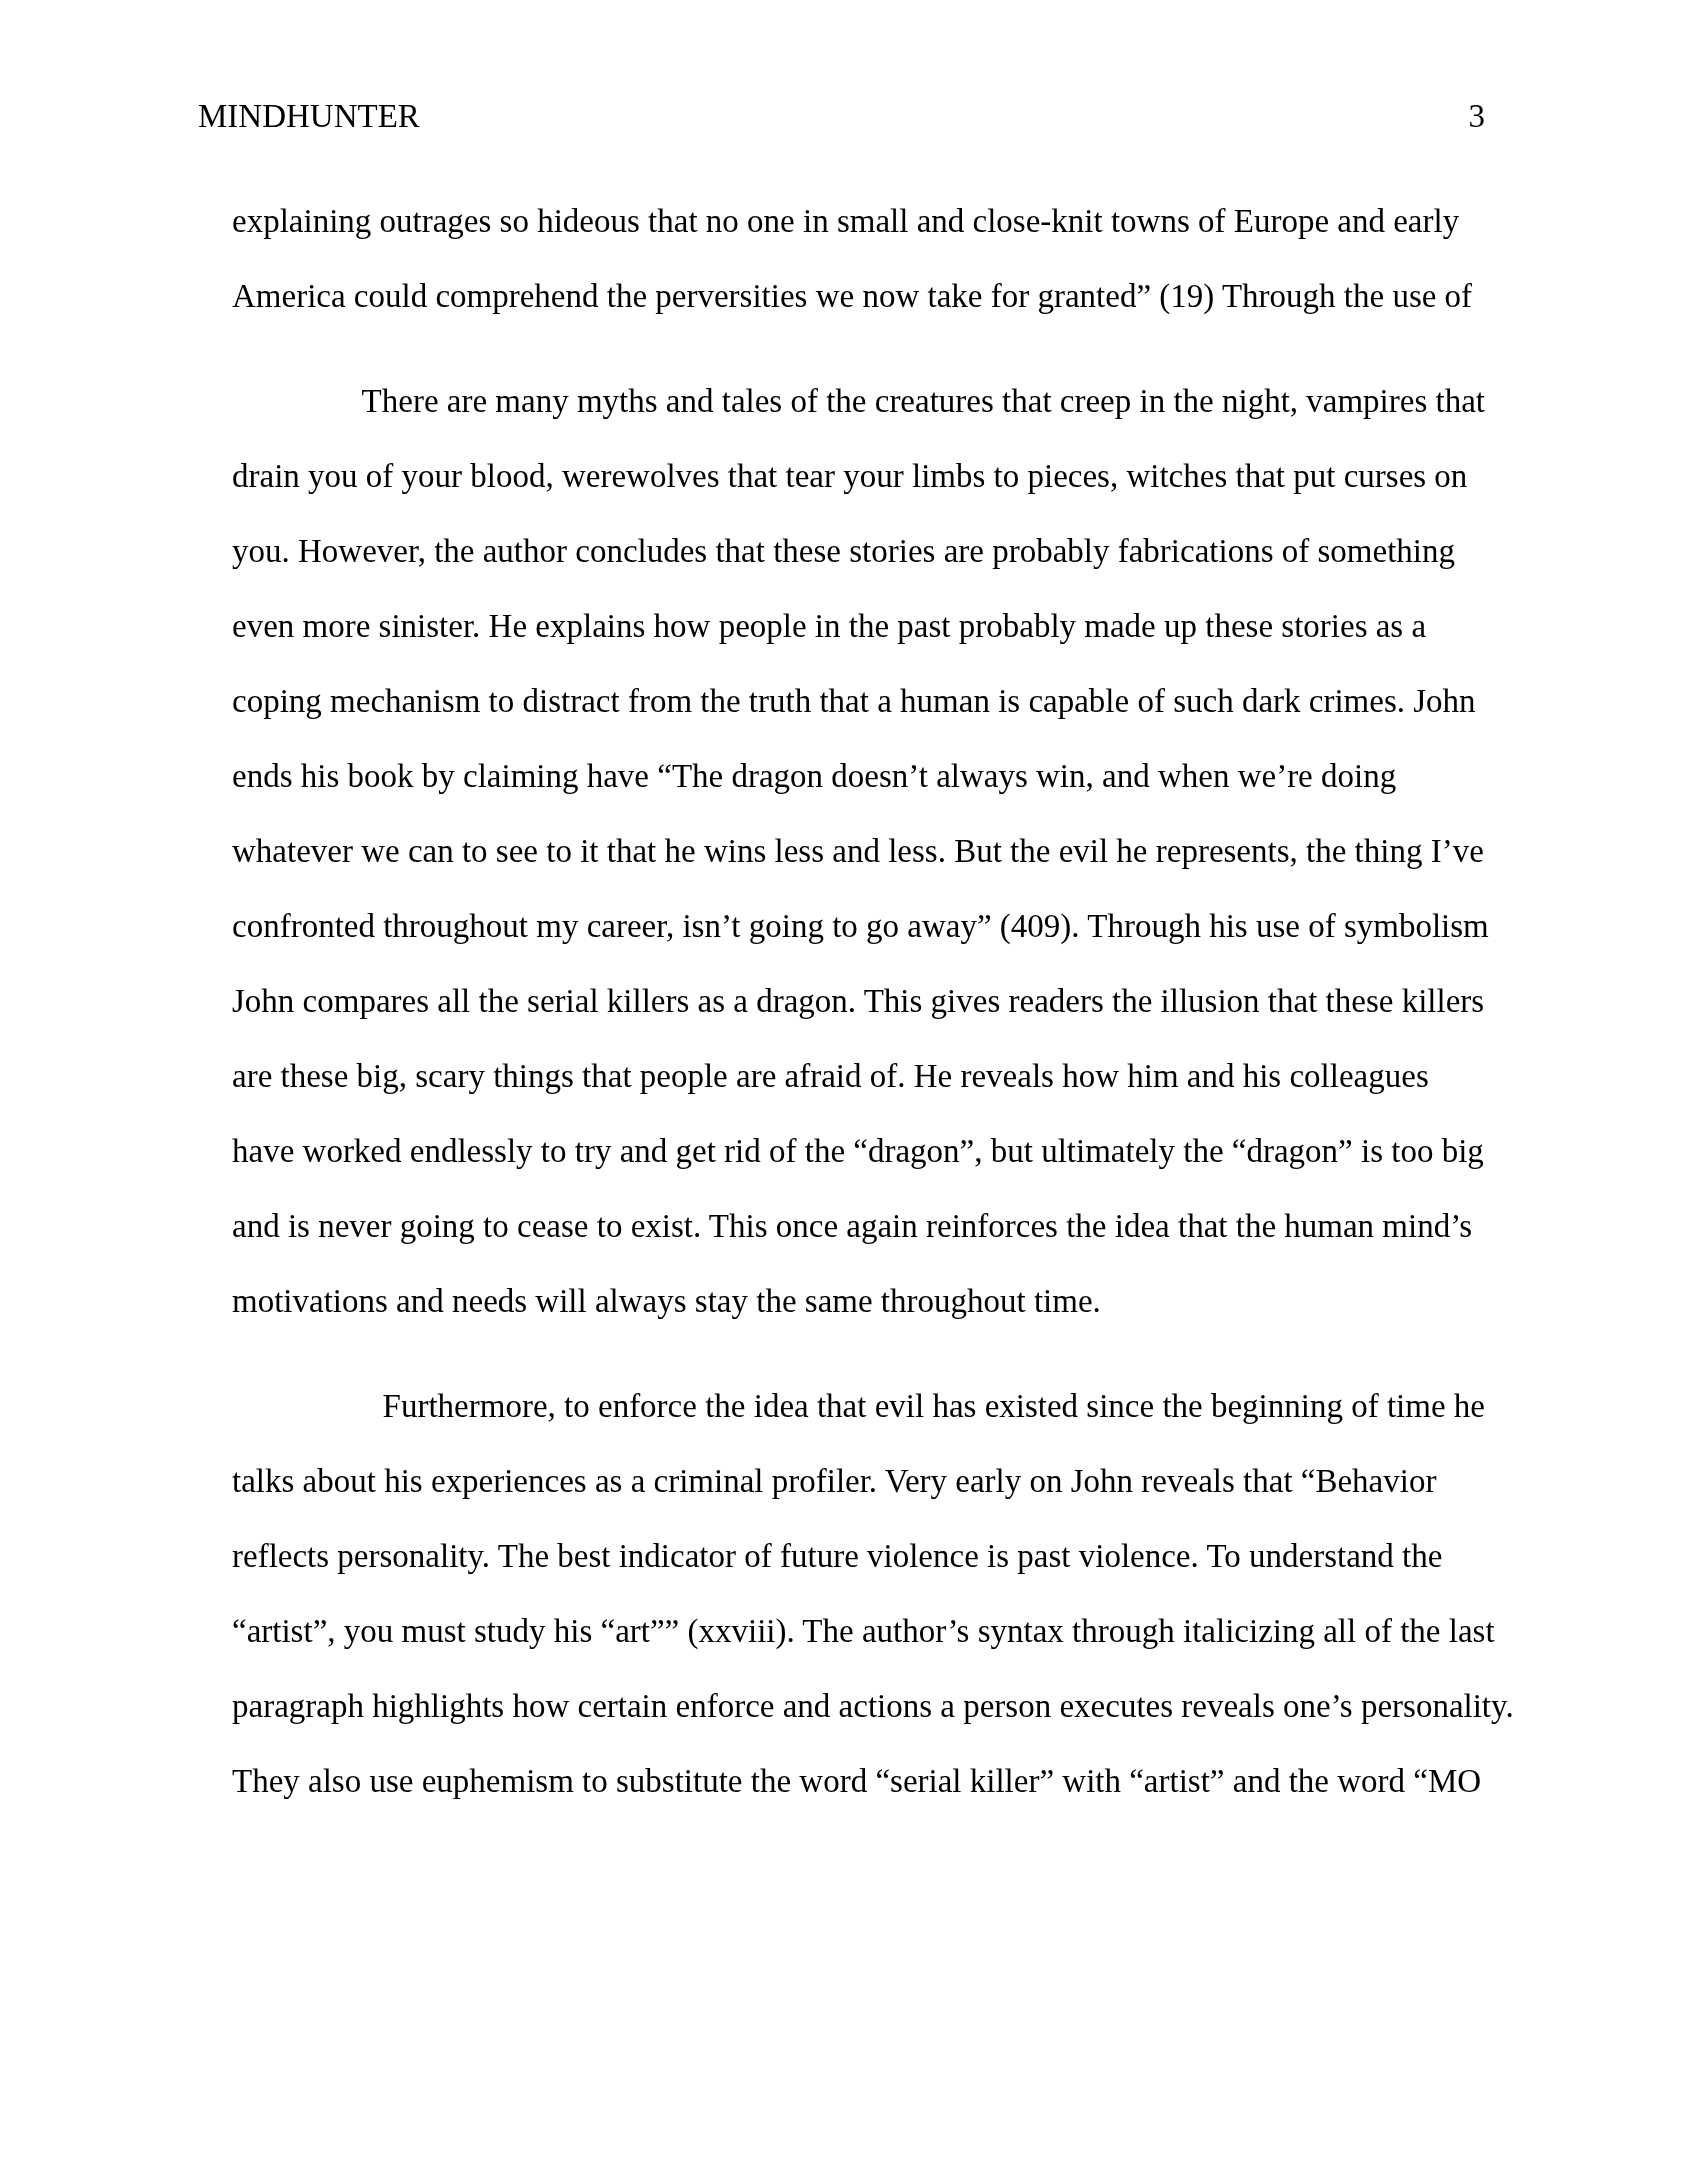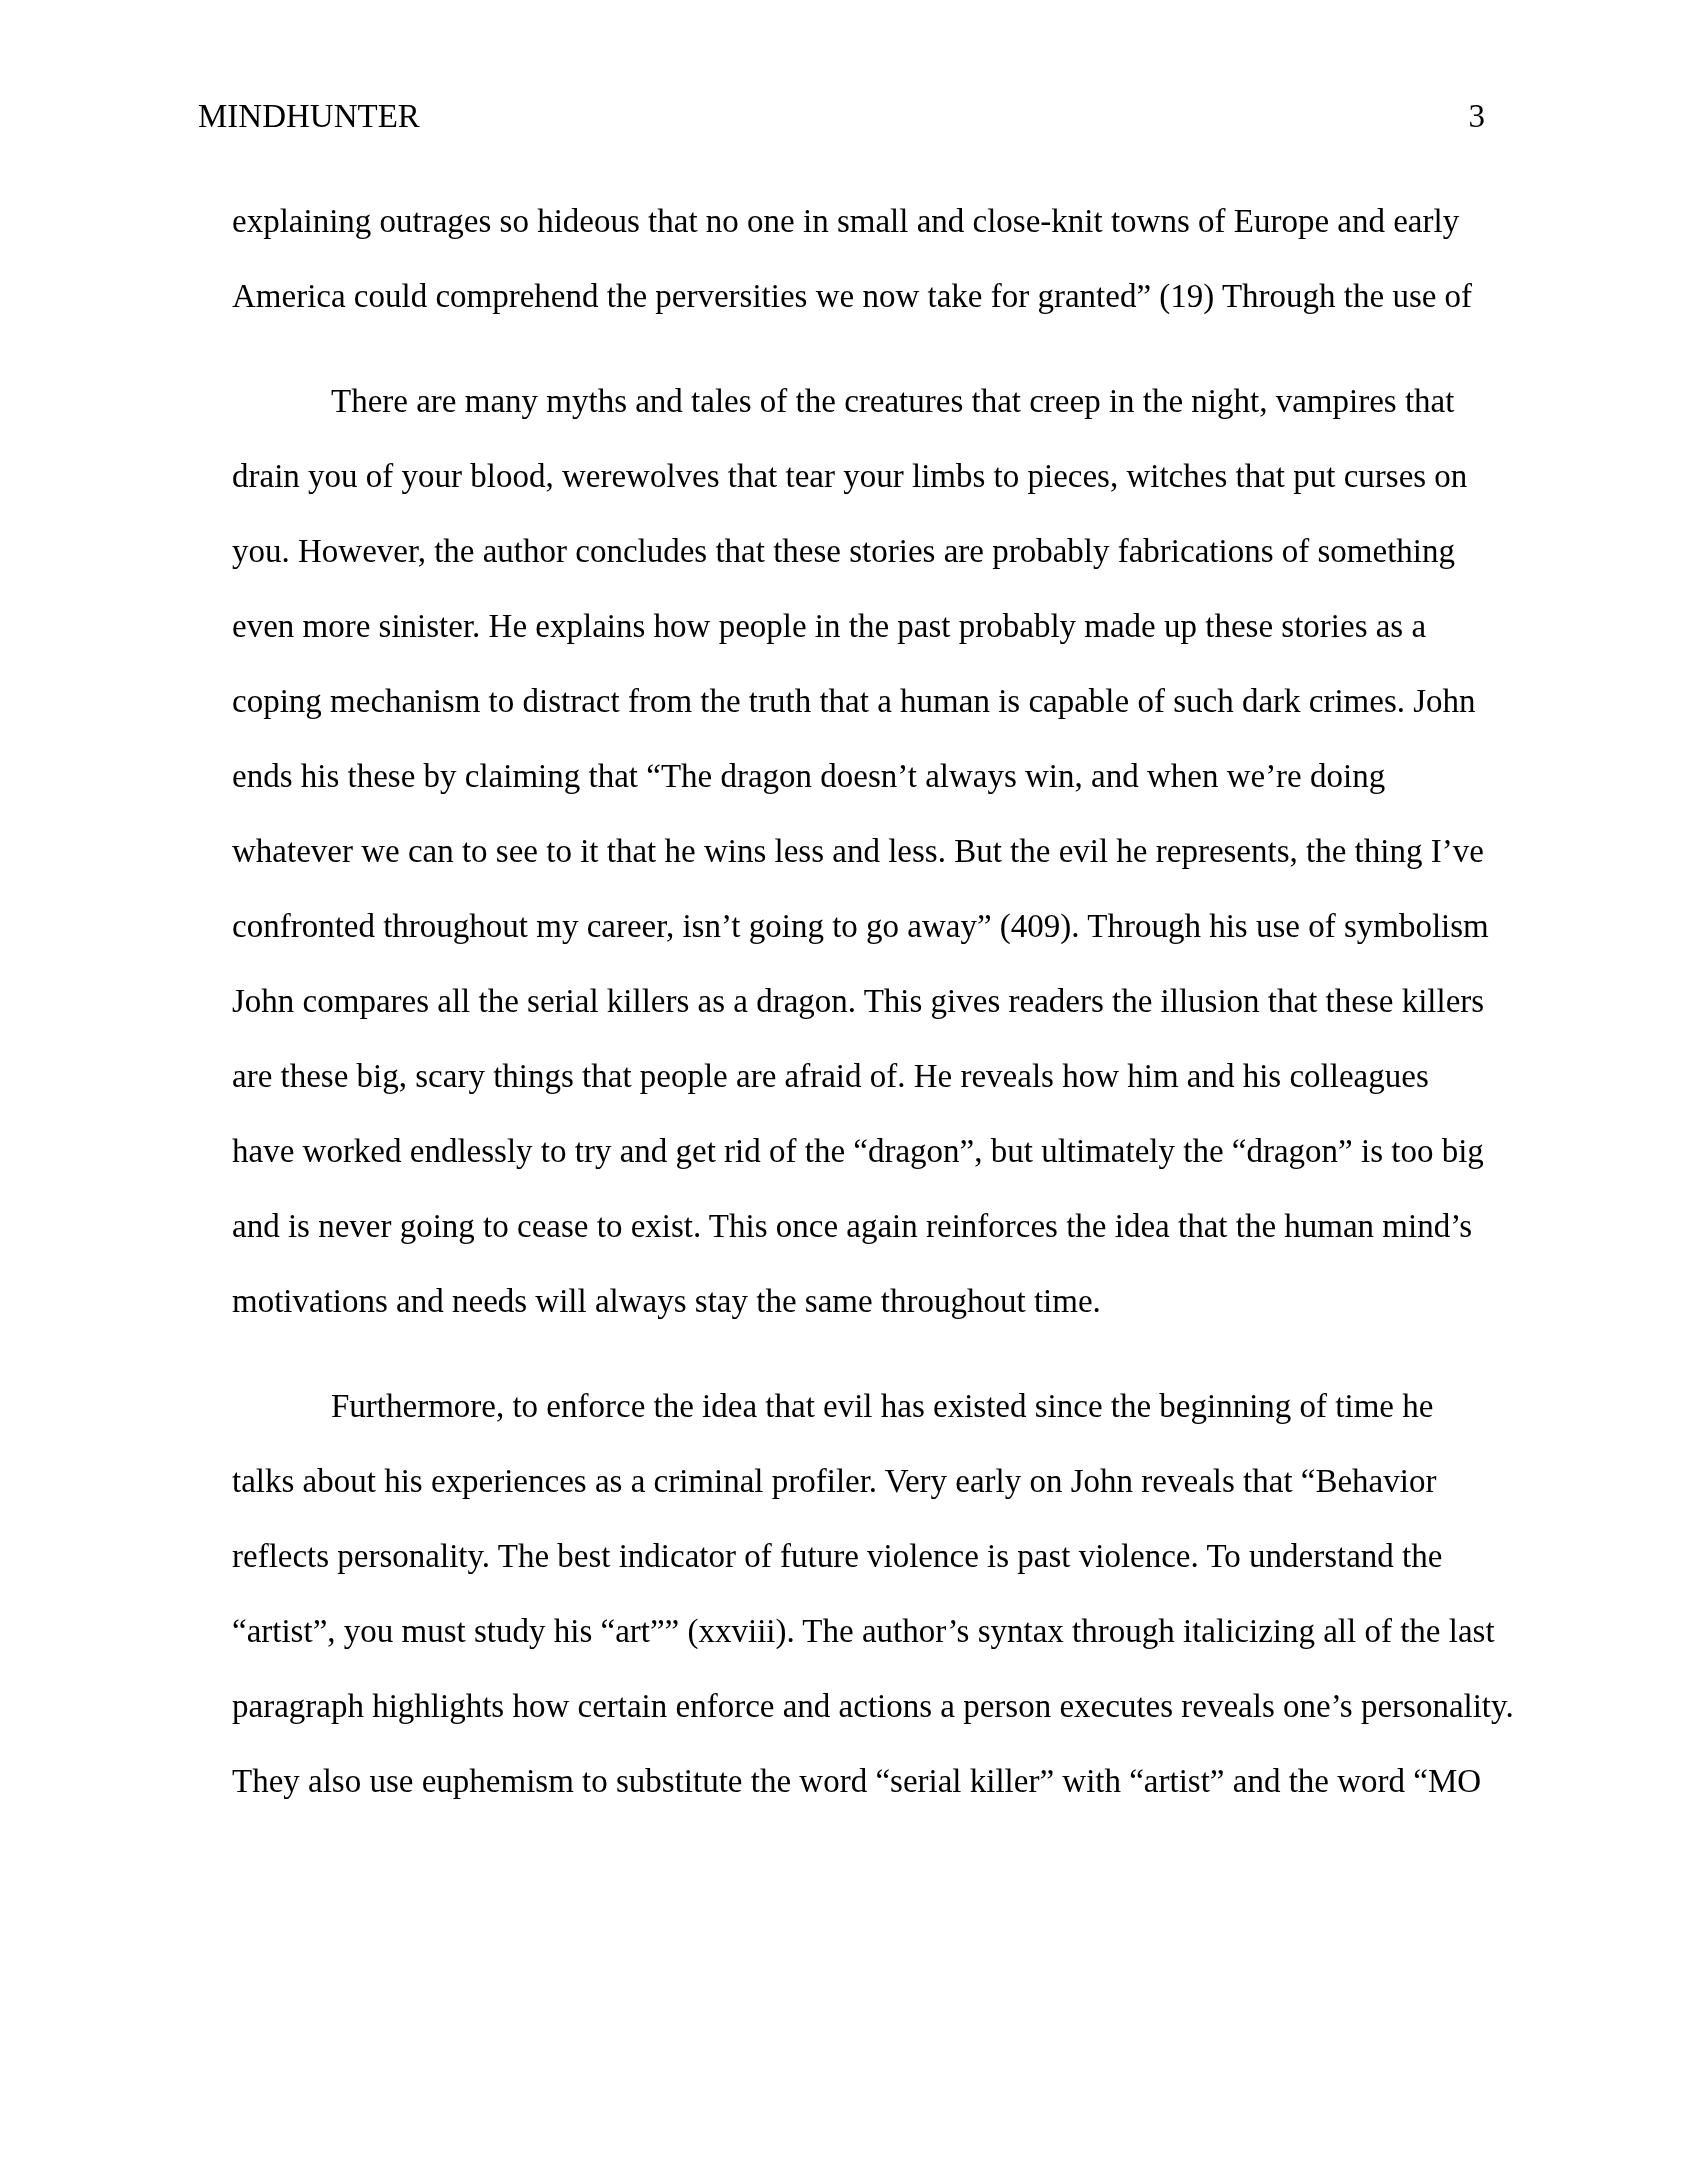--- a/index.html
+++ b/index.html
@@ -34,20 +34,21 @@
   }
   .paragraph {
     margin: 0 0 30px 0;
   }
   .line {
     line-height: 75px;
     white-space: nowrap;
   }
   .line.indented {
     padding-left: 99px;
+    text-align: right;
   }
 </style>
 </head>
 <body>
 
 <div class="page">
   <div class="header-row">
     <span class="header-title">MINDHUNTER</span>
     <span class="page-number">3</span>
   </div>
@@ -55,21 +56,21 @@
       <div class="paragraph">
         <div class="line">explaining outrages so hideous that no one in small and close-knit towns of Europe and early</div>
         <div class="line">America could comprehend the perversities we now take for granted” (19) Through the use of</div>
       </div>
       <div class="paragraph">
         <div class="line indented">There are many myths and tales of the creatures that creep in the night, vampires that</div>
         <div class="line">drain you of your blood, werewolves that tear your limbs to pieces, witches that put curses on</div>
         <div class="line">you. However, the author concludes that these stories are probably fabrications of something</div>
         <div class="line">even more sinister. He explains how people in the past probably made up these stories as a</div>
         <div class="line">coping mechanism to distract from the truth that a human is capable of such dark crimes. John</div>
-        <div class="line">ends his these by claiming that “The dragon doesn’t always win, and when we’re doing</div>
+        <div class="line">ends his book by claiming have “The dragon doesn’t always win, and when we’re doing</div>
         <div class="line">whatever we can to see to it that he wins less and less. But the evil he represents, the thing I’ve</div>
         <div class="line">confronted throughout my career, isn’t going to go away” (409). Through his use of symbolism</div>
         <div class="line">John compares all the serial killers as a dragon. This gives readers the illusion that these killers</div>
         <div class="line">are these big, scary things that people are afraid of. He reveals how him and his colleagues</div>
         <div class="line">have worked endlessly to try and get rid of the “dragon”, but ultimately the “dragon” is too big</div>
         <div class="line">and is never going to cease to exist. This once again reinforces the idea that the human mind’s</div>
         <div class="line">motivations and needs will always stay the same throughout time.</div>
       </div>
       <div class="paragraph">
         <div class="line indented">Furthermore, to enforce the idea that evil has existed since the beginning of time he</div>

